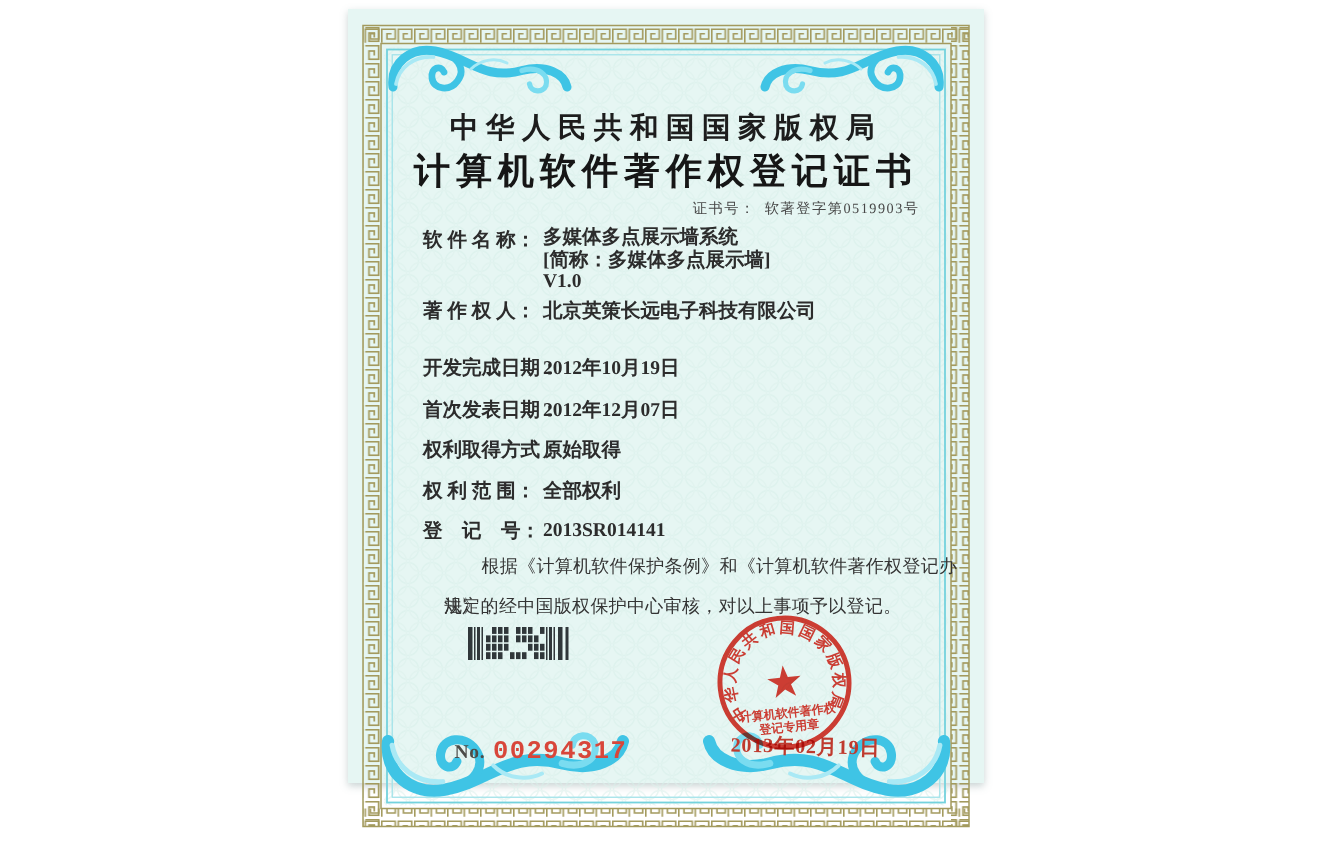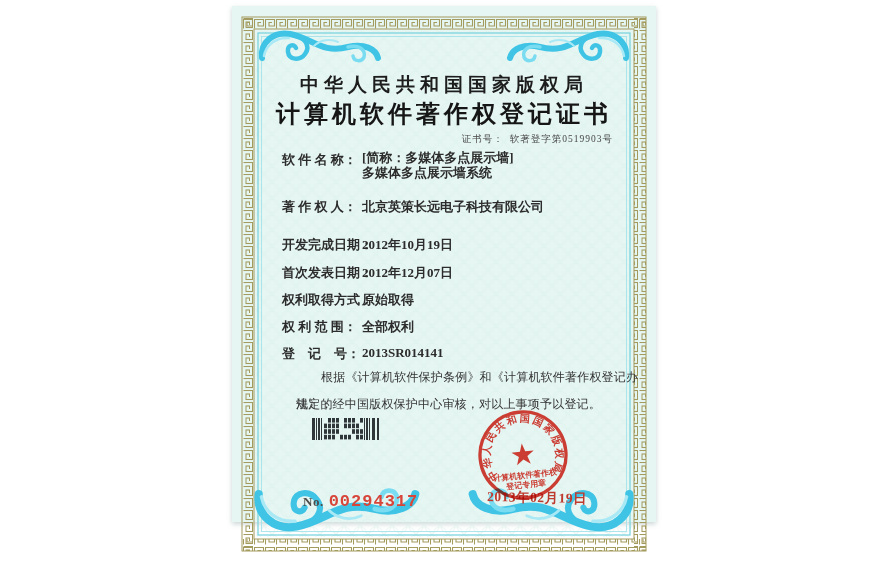--- a/index.html
+++ b/index.html
@@ -107,21 +107,21 @@
   </svg>
 
   <div class="t1">中华人民共和国国家版权局</div>
   <div class="t2">计算机软件著作权登记证书</div>
 
   <div class="certno">
     <span>证书号：</span><span>软著登字第0519903号</span>
   </div>
 
   <div class="row" style="top:145px">
-    <span class="lab">软 件 名 称：</span><span class="vgroup"><div>[简称：多媒体多点展示墙]</div><div>多媒体多点展示墙系统</div></span>
+    <span class="lab">软 件 名 称：</span><span class="vgroup"><div>多媒体多点展示墙系统</div><div>[简称：多媒体多点展示墙]</div><div>V1.0</div></span>
   </div>
 
   <div class="row" style="top:192px">
     <span class="lab">著 作 权 人：</span><span class="val">北京英策长远电子科技有限公司</span>
   </div>
 
   <div class="row" style="top:230px">
     <span class="lab">开发完成日期：</span><span class="val">2012年10月19日</span>
   </div>
 

